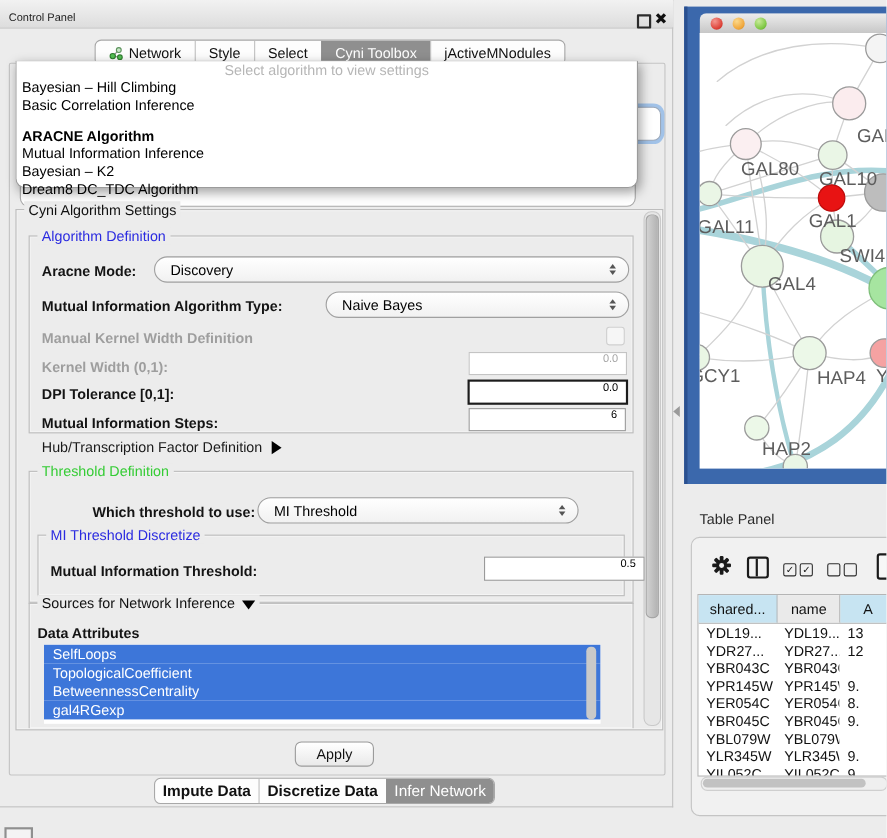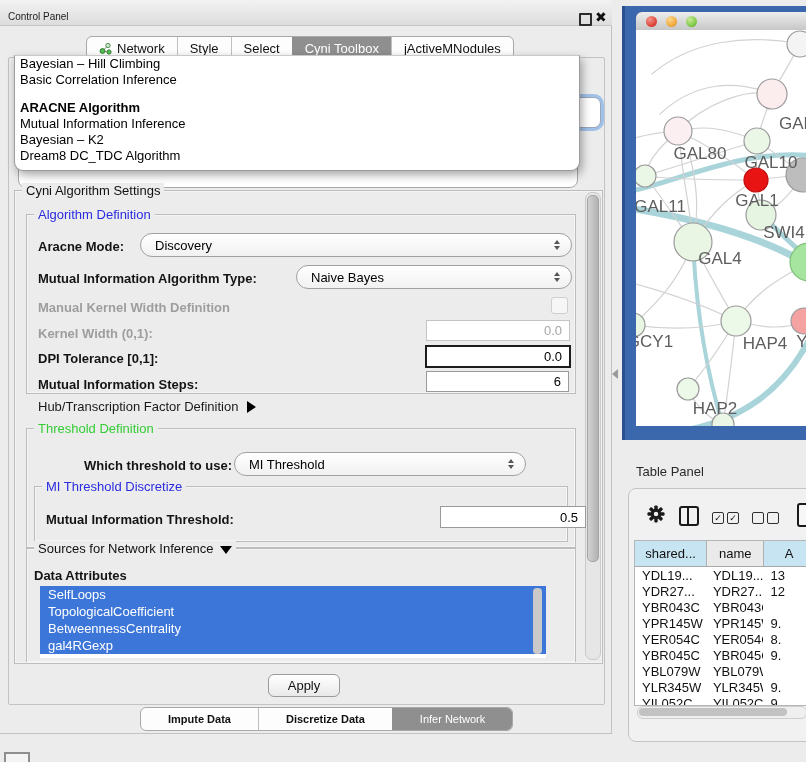--- a/index.html
+++ b/index.html
@@ -44,37 +44,37 @@
   .flabel.dis{color:#9e9e9e;}
   .t-blue{color:#2b2be0;}
   .t-green{color:#35cc35;}
 
   .combo{position:absolute;height:22px;background:linear-gradient(#ffffff,#f1f1f1);border:1px solid #a0a0a0;border-radius:12px;
          font-size:13px;display:flex;align-items:center;padding:0 26px 0 14px;color:#000;}
   .arrows{position:absolute;right:11px;top:50%;transform:translateY(-50%);display:flex;flex-direction:column;gap:2px;}
   .arr-up{width:0;height:0;border-left:3.5px solid transparent;border-right:3.5px solid transparent;border-bottom:4px solid #555;}
   .arr-dn{width:0;height:0;border-left:3.5px solid transparent;border-right:3.5px solid transparent;border-top:4px solid #555;}
 
-  .tfield{position:absolute;background:#fff;border:1px solid #9a9a9a;font-size:13px;display:flex;align-items:center;justify-content:flex-end;padding:0 7px;color:#000;}
+  .tfield{position:absolute;background:#fff;border:1px solid #9a9a9a;font-size:10px;display:flex;align-items:flex-start;justify-content:flex-end;padding:0 7px;color:#000;}
   .tfield.dis{color:#a6a6a6;border-color:#c4c4c4;}
   .tfield.strong{border:2px solid #1c1c1c;}
   .cbox{left:551px;top:297px;width:15px;height:15px;border:1px solid #cfcfcf;border-radius:3px;background:#f6f6f6;}
 
   .hub-row{left:38px;top:399px;font-size:13px;color:#1a1a1a;display:flex;align-items:center;gap:9px;}
   .tri-right{width:0;height:0;border-top:6px solid transparent;border-bottom:6px solid transparent;border-left:9px solid #000;}
   .tri-down{display:inline-block;width:0;height:0;border-left:6px solid transparent;border-right:6px solid transparent;border-top:8px solid #000;vertical-align:middle;margin-left:6px;}
 
   .attr-list{left:40px;top:586px;width:506px;height:72px;overflow:hidden;background:#fff;z-index:1;}
   .attr-item{height:17px;line-height:17px;background:#3d76d9;color:#fff;font-size:13px;padding-left:8px;}
   .attr-sb{left:533px;top:588px;width:9px;height:66px;background:#c9c9c9;border-radius:4px;z-index:2;}
 
   .apply-btn{left:268px;top:674px;width:70px;height:21px;border:1px solid #9b9b9b;border-radius:6px;
              background:linear-gradient(#ffffff,#e9e9e9);font-size:13px;display:flex;align-items:center;justify-content:center;}
   .bottom-strip{left:140px;top:707px;height:22px;display:inline-flex;background:#fdfdfd;border:1px solid #a8a8a8;border-radius:6px;overflow:hidden;}
-  .btab{padding:0 27px;display:flex;align-items:center;font-size:11px;font-weight:bold;color:#111;border-left:1px solid #c0c0c0;white-space:nowrap;}
+  .btab{padding:0 7px;display:flex;align-items:center;font-size:14px;font-weight:bold;color:#111;border-left:1px solid #c0c0c0;white-space:nowrap;}
   .btab:first-child{border-left:none;}
   .btab.sel{background:#8f8f8f;color:#fff;font-weight:normal;border-left-color:#8f8f8f;}
 
   .divider-handle{left:612px;top:369px;width:0;height:0;border-top:5px solid transparent;border-bottom:5px solid transparent;border-right:6px solid #9a9a9a;}
 
   
   .net-window{left:622px;top:6px;width:184px;height:434px;background:#3b68ac;border-left:3px solid #2a5090;}
   .net-titlebar{left:636px;top:12px;width:170px;height:18px;background:linear-gradient(#ededed,#c7c7c7);border-bottom:1px solid #999;border-radius:6px 0 0 0;}
   .light{position:absolute;top:16px;width:11px;height:11px;border-radius:50%;}
   .light.red{left:646px;background:radial-gradient(circle at 35% 30%,#f4978e,#dd4238 60%,#a92archive);background:radial-gradient(circle at 35% 30%,#f4978e,#dd4238 65%,#a9281f);}
@@ -138,20 +138,21 @@
       </div>
       <div class="tab">
         <span>jActiveMNodules</span>
       </div>
     </div>
 
   <div class="abs frag-wide"></div>
   <div class="abs frag-combo"></div>
 
   <div class="abs dd">
+    <div class="dd-prompt">Select algorithm to view settings</div>
     <div id="dd-items">
         <div class="dd-item">Bayesian – Hill Climbing</div>
         <div class="dd-item">Basic Correlation Inference</div>
         <div class="dd-item sel">ARACNE Algorithm</div>
         <div class="dd-item">Mutual Information Inference</div>
         <div class="dd-item">Bayesian – K2</div>
         <div class="dd-item">Dream8 DC_TDC Algorithm</div>
       </div>
   </div>
 

